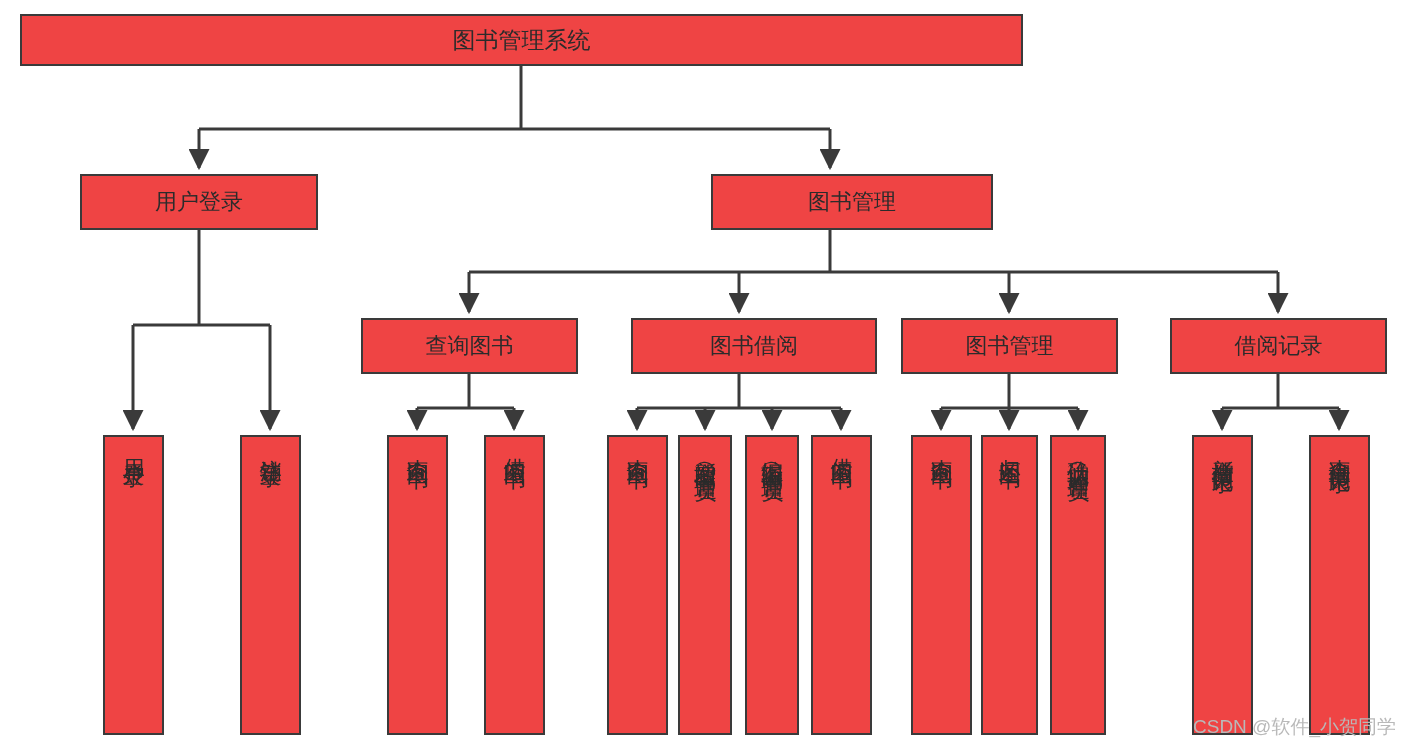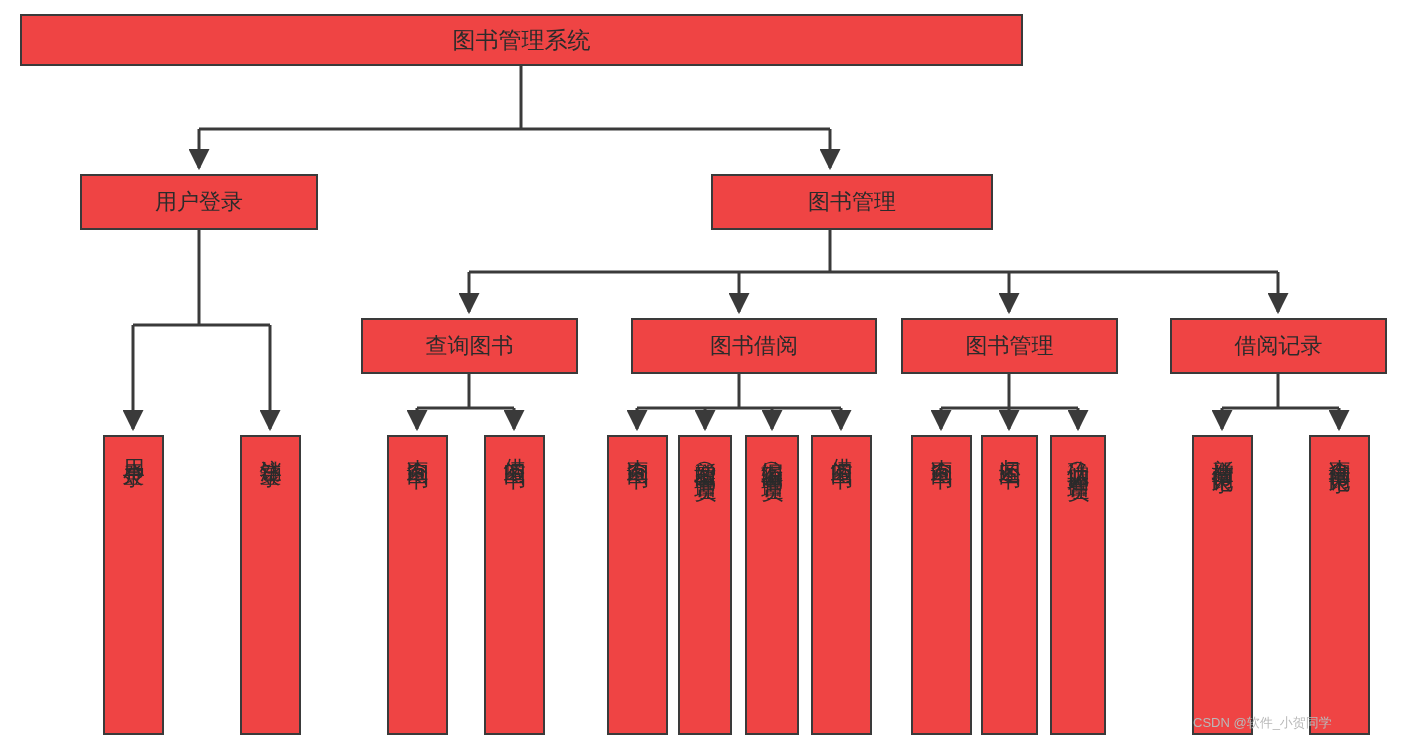--- a/index.html
+++ b/index.html
@@ -60,21 +60,21 @@
     white-space: nowrap;
     text-align: center;
   }
   .leaf-tall .vlabel {
     margin-top: 2px;
   }
   .watermark {
     position: absolute;
     left: 1193px;
     top: 714px;
-    font-size: 13px;
+    font-size: 19px;
     color: #b9b9b9;
     white-space: nowrap;
     z-index: 5;
   }
 </style>
 </head>
 <body>
 
 <div id="canvas">
 

